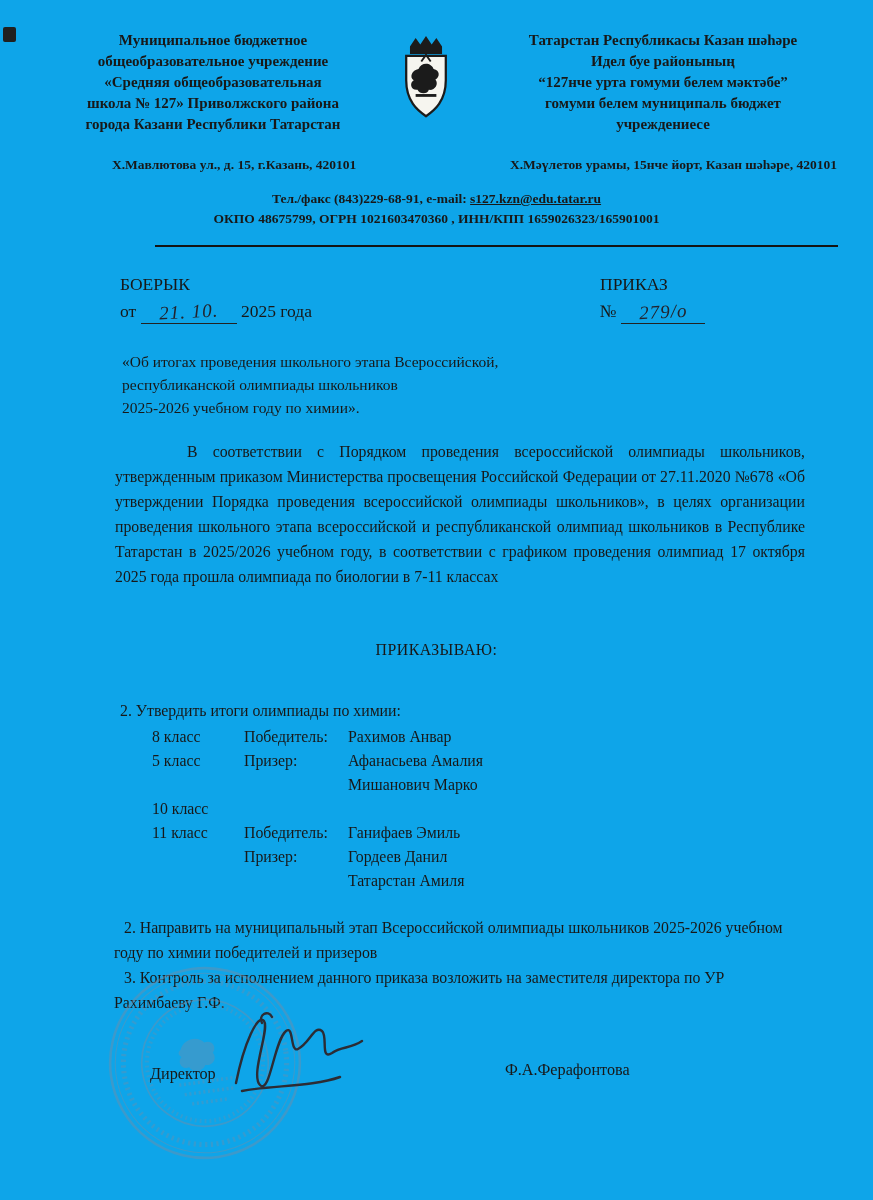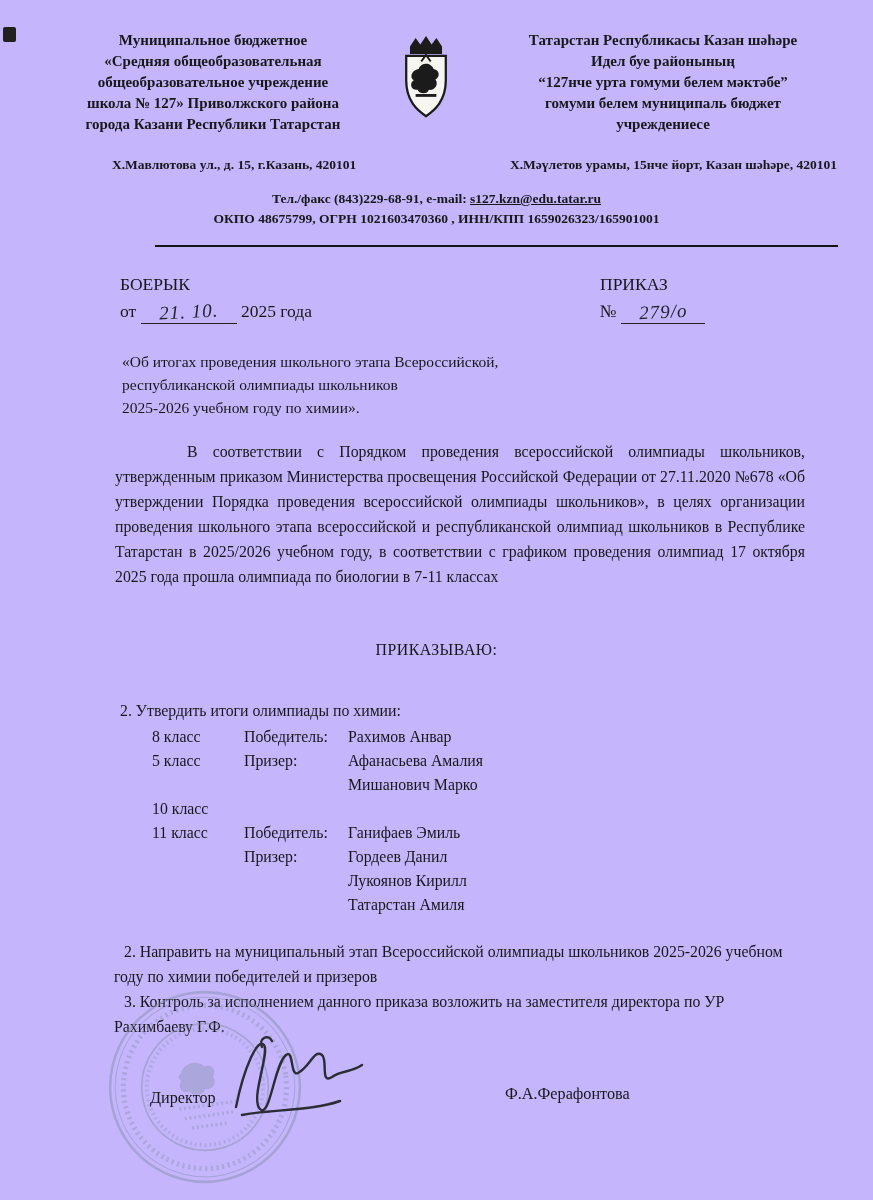--- a/index.html
+++ b/index.html
@@ -1,19 +1,19 @@
 <!DOCTYPE html>
 <html><head>
 <meta charset="utf-8">
 <style>
   html,body{margin:0;padding:0;}
   .page{
     position:relative;
     width:873px;height:1200px;
-    background:#c4b5fd;
+    background:#0ea5e9;
     font-family:"Liberation Serif","DejaVu Serif",serif;
     color:#181818;
     overflow:hidden;
   }
   .artifact-corner{position:absolute;left:3px;top:27px;width:13px;height:15px;background:#202020;border-radius:2px;}
   
   .header{display:flex;justify-content:space-between;align-items:flex-start;padding:30px 30px 0 58px;}
   .org-left{width:310px;text-align:center;font-weight:bold;font-size:15px;line-height:21px;}
   .org-right{width:360px;text-align:center;font-weight:bold;font-size:15px;line-height:21px;}
   .emblem{width:66px;height:92px;margin-top:2px;}
@@ -56,22 +56,22 @@
 </head>
 <body>
 
 <div class="page">
 
   <div class="artifact-corner"></div>
 
   <div class="header">
     <div class="org-left">
       <div>Муниципальное бюджетное</div>
+      <div>общеобразовательное учреждение</div>
       <div>«Средняя общеобразовательная</div>
-      <div>общеобразовательное учреждение</div>
       <div>школа № 127» Приволжского района</div>
       <div>города  Казани Республики Татарстан</div>
     </div>
 
     <svg class="emblem" viewBox="0 0 70 95">
       <path d="M18 14 l6 -9 5 7 6 -9 6 9 5 -7 6 9 v8 H18 z" fill="#1b1b1b"></path>
       <path d="M14 24 h42 v26 c0 22 -12 32 -21 38 c-9 -6 -21 -16 -21 -38 z" fill="#f6f5ef" stroke="#1b1b1b" stroke-width="2.4"></path>
       <path d="M27 38 c3 -8 14 -7 16 0 c7 1 7 9 2 11 c4 5 -1 12 -7 11 c-1 5 -10 5 -12 0 c-7 1 -9 -7 -4 -10 c-5 -3 -2 -11 5 -12 z" fill="#1b1b1b"></path>
       <path d="M24 66 h22" stroke="#1b1b1b" stroke-width="3"></path>
       <path d="M30 30 l5 -7 5 7" fill="none" stroke="#1b1b1b" stroke-width="2"></path>
@@ -155,21 +155,20 @@
       <span class="res-name">Ганифаев Эмиль</span>
     </div>
     <div class="res-row">
       <span class="res-class"></span>
       <span class="res-role">Призер:</span>
       <span class="res-name">Гордеев Данил</span>
     </div>
     <div class="res-row">
       <span class="res-class"></span>
       <span class="res-role"></span>
-      <span class="res-name">Лукоянов Кирилл</span>
     </div>
     <div class="res-row">
       <span class="res-class"></span>
       <span class="res-role"></span>
       <span class="res-name">Татарстан Амиля</span>
     </div>
   </div>
 
   <div class="item2">2. Направить на муниципальный этап Всероссийской олимпиады школьников 2025-2026 учебном году по химии победителей и призеров</div>
   <div class="item3">3. Контроль за исполнением данного приказа возложить на заместителя директора по УР Рахимбаеву Г.Ф.</div>

